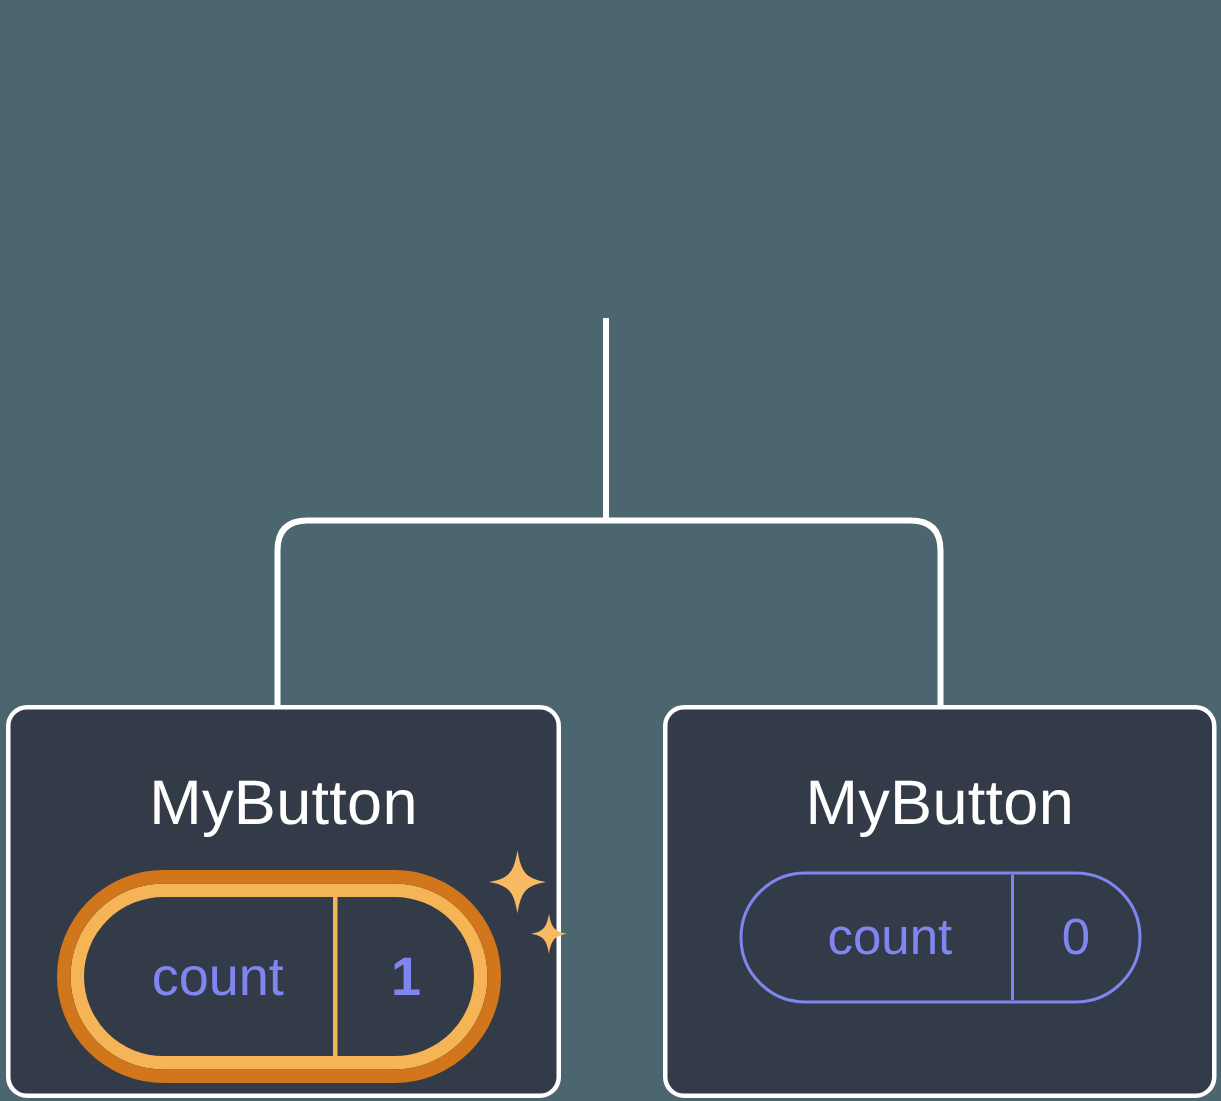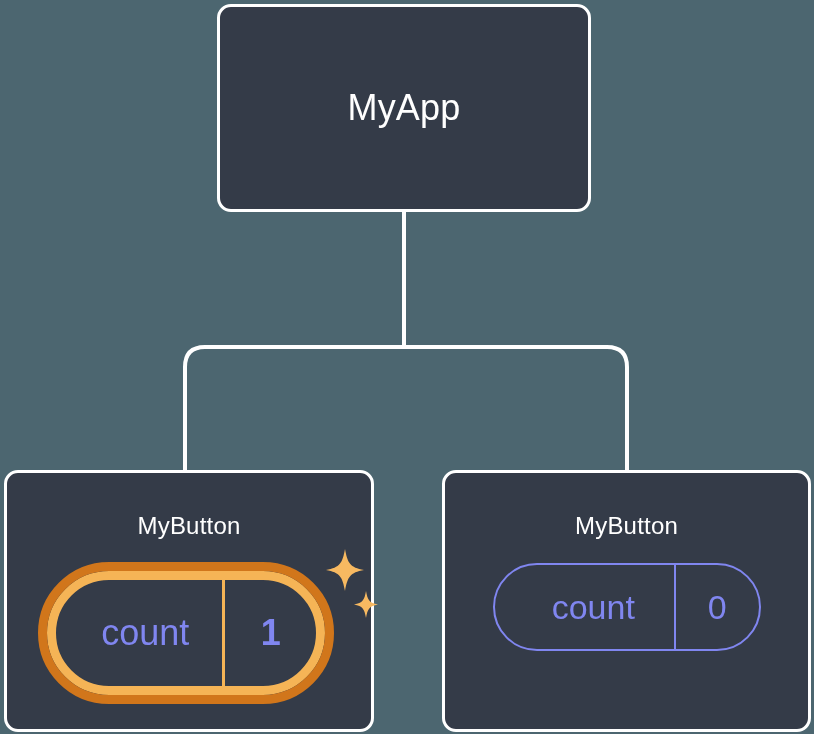--- a/index.html
+++ b/index.html
@@ -59,21 +59,21 @@
     left: 442px;
     top: 470px;
     width: 369px;
     height: 262px;
     justify-content: flex-start;
     padding-top: 41px;
   }
 
   .node-title {
     color: #ffffff;
-    font-size: 24px;
+    font-size: 42px;
     font-weight: 400;
     line-height: 1;
     letter-spacing: 0.2px;
     white-space: nowrap;
   }
   .root .node-title {
     font-size: 36px;
   }
 
   
@@ -163,23 +163,20 @@
   <svg id="connectors" viewBox="0 0 814 734" width="814" height="734" aria-hidden="true">
     <g fill="none" stroke="#ffffff" stroke-width="4" stroke-linecap="butt">
 
       <path d="M 404 212 L 404 347"></path>
 
       <path d="M 185 470 L 185 367 Q 185 347 205 347 L 404 347"></path>
       <path d="M 404 347 L 607 347 Q 627 347 627 367 L 627 470"></path>
     </g>
   </svg>
 
-  <div class="node-card root">
-    <span class="node-title">MyApp</span>
-  </div>
 
   <div class="node-card child-left">
     <span class="node-title">MyButton</span>
 
     <div class="pill-wrap highlight-wrap">
       <div class="pill highlight">
         <div class="cell cell-key">count</div>
         <div class="cell cell-val">1</div>
       </div>
 

